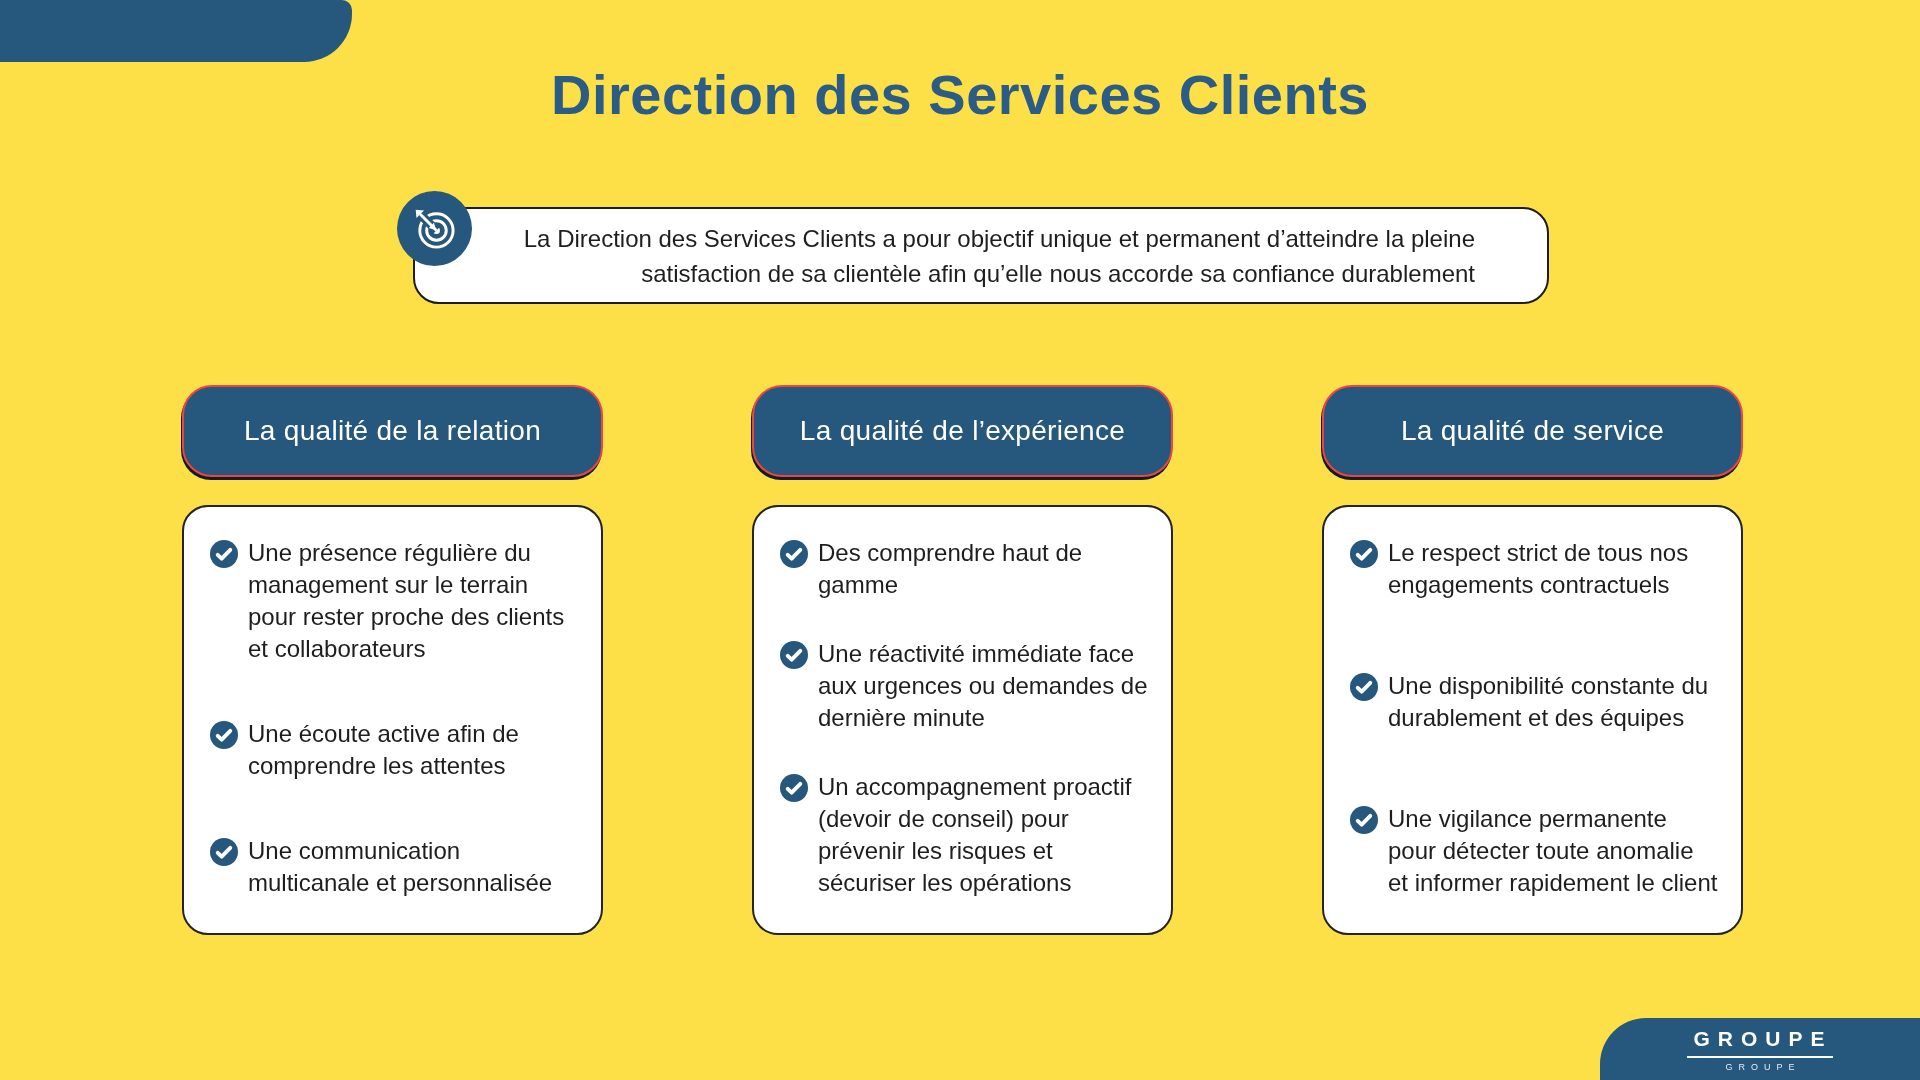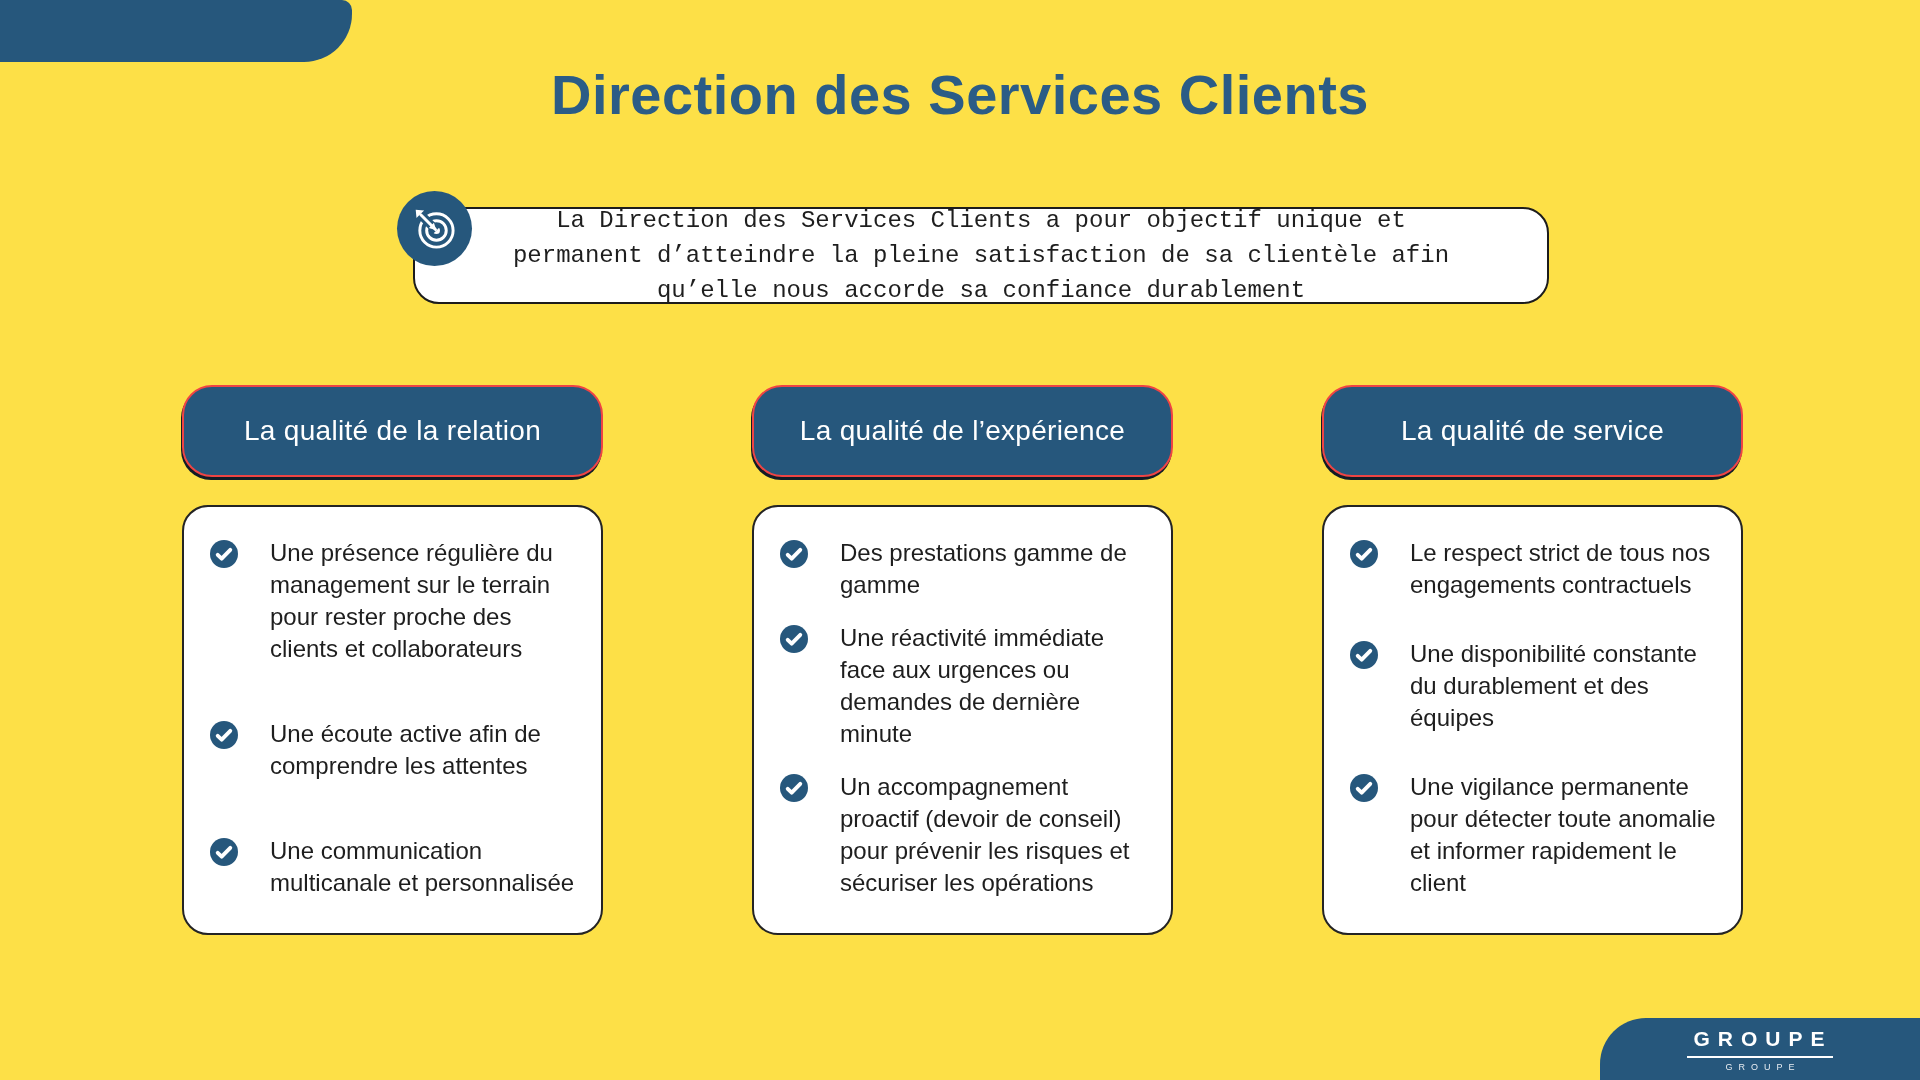--- a/index.html
+++ b/index.html
@@ -23,38 +23,38 @@
   .groupe{margin-top:4px;color:#E8EDF2;font-size:9px;letter-spacing:6px;padding-left:6px;}
 
   
   .title{position:absolute;top:62px;left:0;right:0;text-align:center;
     color:var(--title);font-size:56px;font-weight:700;letter-spacing:.5px;}
 
   
   .intro-box{position:absolute;left:413px;top:207px;width:1136px;height:97px;
     border:2px solid #1C1C1C;border-radius:26px;background:#fff;
     display:flex;align-items:center;justify-content:center;
-    padding:0 72px;text-align:center;
-    font-size:24px;line-height:35px;color:var(--ink);font-family:Liberation Mono, monospace;}
+    padding:0 72px;text-align:right;
+    font-size:24px;line-height:35px;color:var(--ink);}
   .intro-icon{position:absolute;left:397px;top:191px;width:75px;height:75px;
     border-radius:50%;background:var(--primary);z-index:2;
     display:flex;align-items:center;justify-content:center;}
 
   
   .col{position:absolute;top:385px;width:421px;}
   .col-1{left:182px;} .col-2{left:752px;} .col-3{left:1322px;}
   .pill{height:92px;border-radius:30px;background:var(--primary);
     border:2px solid #ef4444;box-shadow:-1px 3px 0 #131C26;
     display:flex;align-items:center;justify-content:center;
     color:#fff;font-size:28px;font-weight:500;letter-spacing:.3px;}
   .card{margin-top:28px;height:430px;background:#fff;
     border:2px solid #242424;border-radius:26px;
     padding:30px 22px 34px 26px;
     display:flex;flex-direction:column;justify-content:space-between;}
-  .item{display:flex;gap:32px;align-items:flex-start;}
+  .item{display:flex;gap:10px;align-items:flex-start;}
   .check{width:28px;height:28px;flex:none;margin-top:3px;}
   .item-text{font-size:24px;line-height:32px;color:var(--ink);}
 </style>
 </head>
 <body>
 
 <div class="slide">
 
   <div class="corner-tl"></div>
 
@@ -119,21 +119,21 @@
       <span>La qualité de l’expérience</span>
     </div>
     <ul class="card">
   <li class="item">
     <span class="check">
       <svg viewBox="0 0 24 24" width="28" height="28" aria-hidden="true">
         <circle cx="12" cy="12" r="12" fill="var(--primary)"></circle>
         <path d="M6.6 12.7l3.4 3.3 7.4-7.6" fill="none" stroke="#fff" stroke-width="3.3" stroke-linecap="round" stroke-linejoin="round"></path>
       </svg>
     </span>
-    <span class="item-text">Des prestations gamme de gamme</span>
+    <span class="item-text">Des comprendre haut de gamme</span>
   </li>
 
   <li class="item">
     <span class="check">
       <svg viewBox="0 0 24 24" width="28" height="28" aria-hidden="true">
         <circle cx="12" cy="12" r="12" fill="var(--primary)"></circle>
         <path d="M6.6 12.7l3.4 3.3 7.4-7.6" fill="none" stroke="#fff" stroke-width="3.3" stroke-linecap="round" stroke-linejoin="round"></path>
       </svg>
     </span>
     <span class="item-text">Une réactivité immédiate face aux urgences ou demandes de dernière minute</span>

